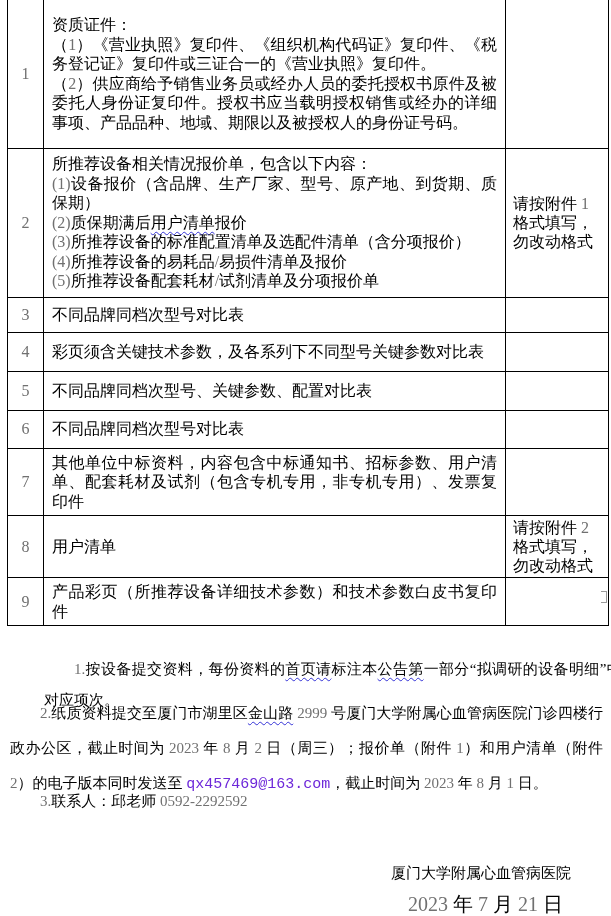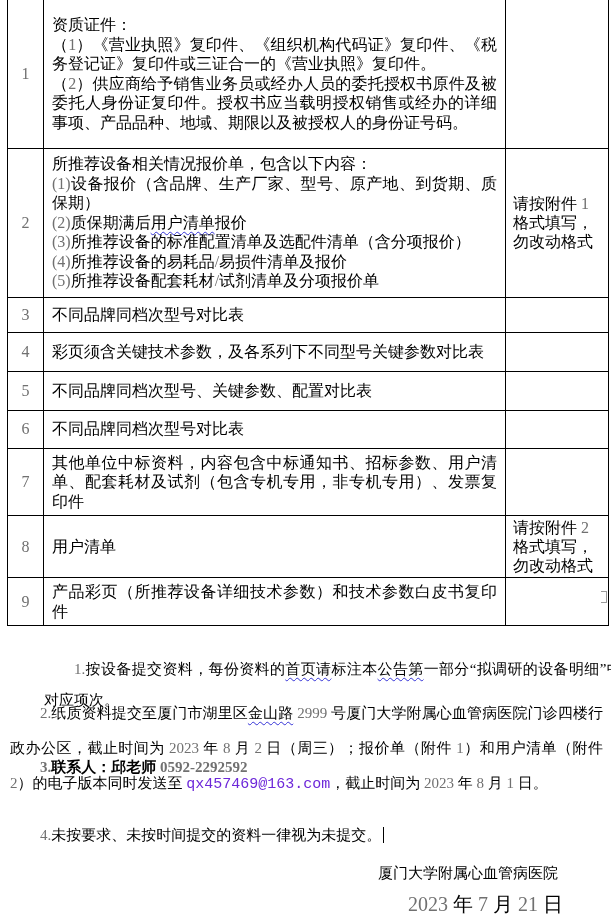--- a/index.html
+++ b/index.html
@@ -29,27 +29,27 @@
     text-decoration-line:underline; text-decoration-style:wavy;
     text-decoration-color:var(--squiggle,#3533d6); text-decoration-thickness:1px;
     text-underline-offset:3px;
   }
   
   .section-heading { position:absolute; left:10px; top:603px; font-size:17px; font-weight:bold; line-height:26px; }
   .section-heading .prefix { margin-right:15px; }
   .para { position:absolute; left:10px; width:593px; font-size:15px; text-align:justify; }
   .p1 { top:654px; line-height:31px; text-indent:30px;margin-left:34px; }
   .p2 { top:696px; line-height:35px; text-indent:30px; }
-  .p3 { top:756px; line-height:22px; text-indent:30px;font-weight:bold; }
+  .p3 { top:790px; line-height:22px; text-indent:30px; }
   .p4 { top:824px; line-height:22px; text-indent:30px; }
   .cursor {
     display:inline-block; width:1px; height:16px; background:#000;
     margin-left:2px; vertical-align:-3px;
   }
-  .footer-org  { position:absolute; right:53px; top:864px; font-size:15px; }
+  .footer-org  { position:absolute; right:40px; top:864px; font-size:15px; }
   .footer-date { position:absolute; right:48px; top:891px; font-size:20px; }
   
   .section-marker {
     position:absolute; left:601px; top:591px; width:6px; height:12px;
     border:1px solid #9a9a9a; border-left:none;
   }
 </style>
 </head>
 <body>
 
@@ -114,18 +114,17 @@
 
   <div class="section-marker"></div>
 
 
   <div class="para p1"><span><span class="lat">1.</span>按设备提交资料，每份资料的</span><span class="wavy">首页请</span><span>标注本</span><span class="wavy">公告第</span><span>一部分“拟调研的设备明细”中的对应项次。</span></div>
 
   <div class="para p2"><span><span class="lat">2.</span>纸质资料提交至厦门市湖里区</span><span class="wavy">金山路</span><span> <span class="lat">2999</span> 号厦门大学附属心血管病医院门诊四楼行政办公区，截止时间为 <span class="lat">2023</span> 年 <span class="lat">8</span> 月 <span class="lat">2</span> 日（周三）；报价单（附件 <span class="lat">1</span>）和用户清单（附件 <span class="lat">2</span>）的电子版本同时发送至 </span><span class="email"><span class="lat">qx457469@163.com</span></span><span>，截止时间为 <span class="lat">2023</span> 年 <span class="lat">8</span> 月 <span class="lat">1</span> 日。</span></div>
 
   <div class="para p3"><span><span class="lat">3.</span>联系人：邱老师  <span class="lat">0592-2292592</span></span></div>
 
-  <div class="para p4"><span><span class="lat">4.</span>未按要求、未按时间提交的资料一律视为未提交。</span><span class="cursor"></span></div>
 
   <div class="footer-org">厦门大学附属心血管病医院</div>
   <div class="footer-date"><span class="lat">2023</span> 年 <span class="lat">7</span> 月 <span class="lat">21</span> 日</div>
 
 </div>
 
 </body></html>

